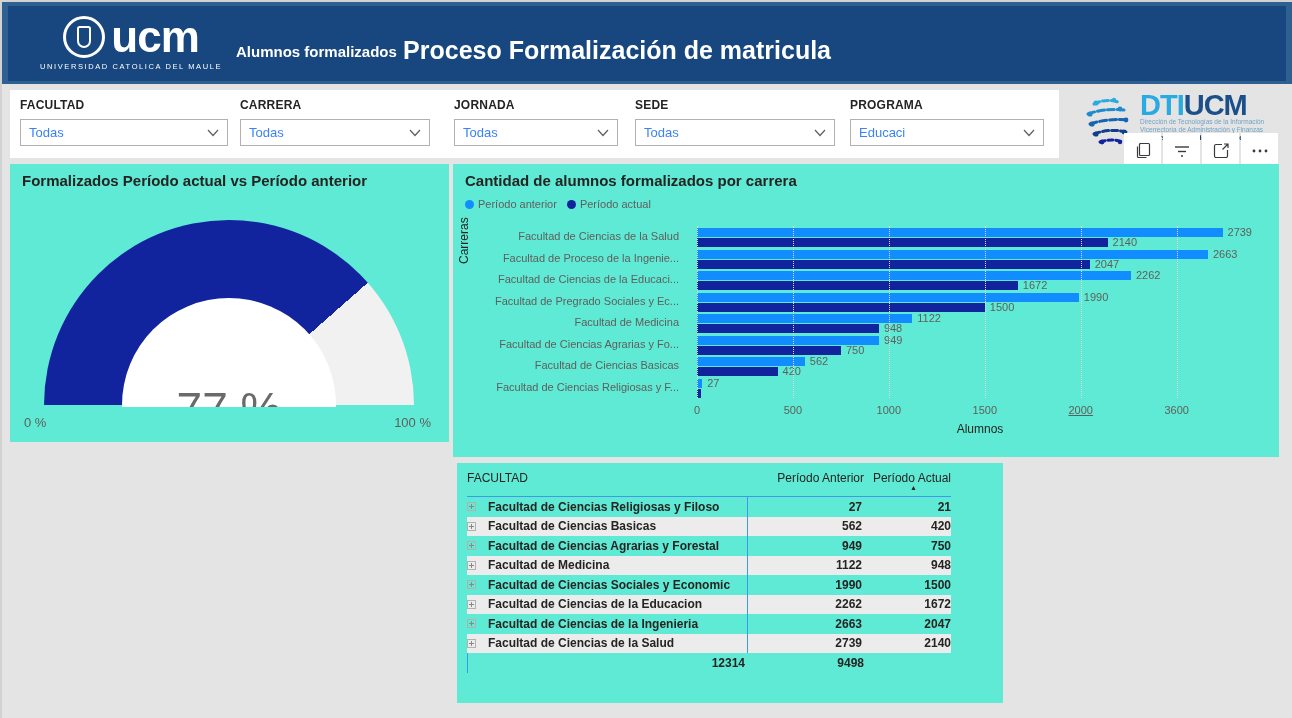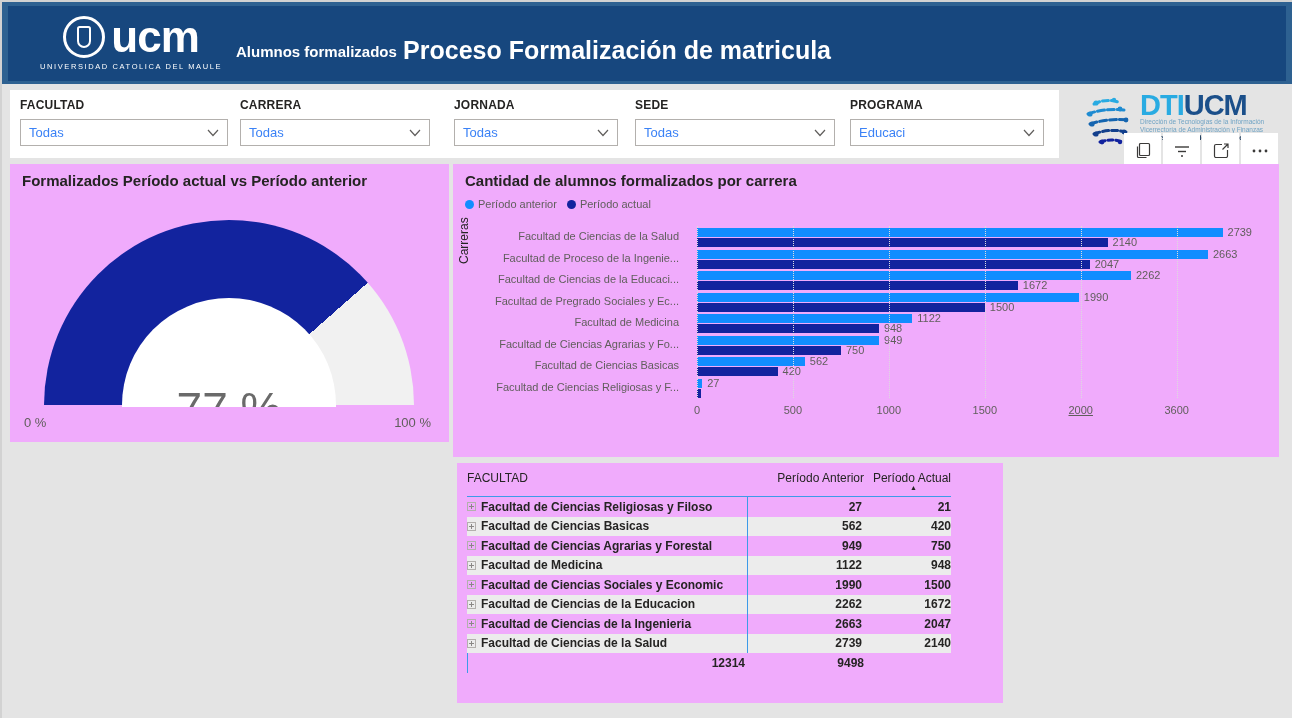--- a/index.html
+++ b/index.html
@@ -38,21 +38,21 @@
   .dti-text { display:flex; flex-direction:column; }
   .dti-word { font-size:29px; font-weight:bold; line-height:26px; letter-spacing:-1px; }
   .dti-word .dti { color:#29ABE2; } .dti-word .ucm2 { color:#1B4F8A; }
   .dti-line { font-size:6.5px; color:#6FA3C4; line-height:8px; white-space:nowrap; }
   .dti-line.bold { color:#1B3A5C; font-weight:bold; font-size:7px; }
   .pbi-toolbar { position:absolute; left:1122px; top:131px; display:flex; gap:2px; }
   .pbi-btn { width:37px; height:36px; background:#FFF; display:flex; align-items:center; justify-content:center; cursor:pointer; }
   .pbi-btn svg { display:block; }
 
   
-  .panel { position:absolute; background:#f0abfc;padding-left:21px; }
+  .panel { position:absolute; background:#5eead4;padding-left:21px; }
   .panel-title { position:absolute; left:12px; top:8px; font-size:15px; color:#252423; font-weight:bold; }
 
   
   .gauge-panel { left:8px; top:162px; width:439px; height:278px; }
   .gauge-wrap { position:absolute; left:34px; top:56px; width:370px; height:187px; overflow:hidden; }
   .gauge-circle { width:370px; height:370px; border-radius:50%; }
   .gauge-hole { position:absolute; left:78px; top:78px; width:214px; height:214px; border-radius:50%; background:#FFF; }
   .gauge-value { position:absolute; left:0; top:162px; width:370px; text-align:center;
                  font-size:46px; color:#6A6A6A; }
   .gauge-min { position:absolute; left:14px; top:251px; font-size:13px; color:#605E5C; }
@@ -82,21 +82,21 @@
   
   .table-panel { left:455px; top:461px; width:546px; height:240px; }
   .tbl { position:absolute; left:10px; top:8px; width:484px; }
   .tbl-header { display:grid; grid-template-columns:280px 117px 87px; height:26px;
                 border-bottom:1px solid #3C9BE8; align-items:start; font-size:12px; color:#252423; }
   .tbl-header .h-num { text-align:right; position:relative; }
   .sort-arrow { position:absolute; right:34px; top:13px; font-size:7px; color:#252423; }
   .tbl-row { display:grid; grid-template-columns:280px 117px 87px; height:19.5px; align-items:center;
              font-size:12px; color:#252423; cursor:pointer; }
   .tbl-row.alt { background:#ECECEC; }
-  .cell-name { display:flex; align-items:center; gap:5px; font-weight:bold; white-space:nowrap; overflow:hidden; }
+  .cell-name { display:flex; align-items:center; gap:12px; font-weight:bold; white-space:nowrap; overflow:hidden; }
   .expand-box { flex:0 0 9px; width:9px; height:9px; border:1px solid #B3B0AD; position:relative; }
   .expand-box::before, .expand-box::after { content:""; position:absolute; background:#8A8886; }
   .expand-box::before { left:1px; right:1px; top:3px; height:1px; }
   .expand-box::after { top:1px; bottom:1px; left:3px; width:1px; }
   .cell-num { text-align:right; font-weight:bold; height:100%; display:flex; align-items:center; justify-content:flex-end; }
   .col2 { border-left:1px solid #3C9BE8; padding-right:2px; }
   .tbl-total { font-weight:bold; }
   .tbl-total .cell-name { padding-left:14px; }
 </style>
 </head>
@@ -369,20 +369,21 @@
         </div>
       </div>
     <div class="xaxis" id="xaxis">
         <span class="xtick" style="left: 0%;">0</span>
         <span class="xtick" style="left: 16.9492%;">500</span>
         <span class="xtick" style="left: 33.8983%;">1000</span>
         <span class="xtick" style="left: 50.8475%;">1500</span>
         <span class="xtick" style="left: 67.7966%; text-decoration: underline;">2000</span>
         <span class="xtick" style="left: 84.7458%;">3600</span>
       </div>
+    <div class="xlabel">Alumnos</div>
   </div>
 
   <div class="panel table-panel">
     <div class="tbl">
       <div class="tbl-header">
         <div>FACULTAD</div>
         <div class="h-num">Período Anterior</div>
         <div class="h-num">
           <span>Período Actual</span>
           <span class="sort-arrow">▲</span>

